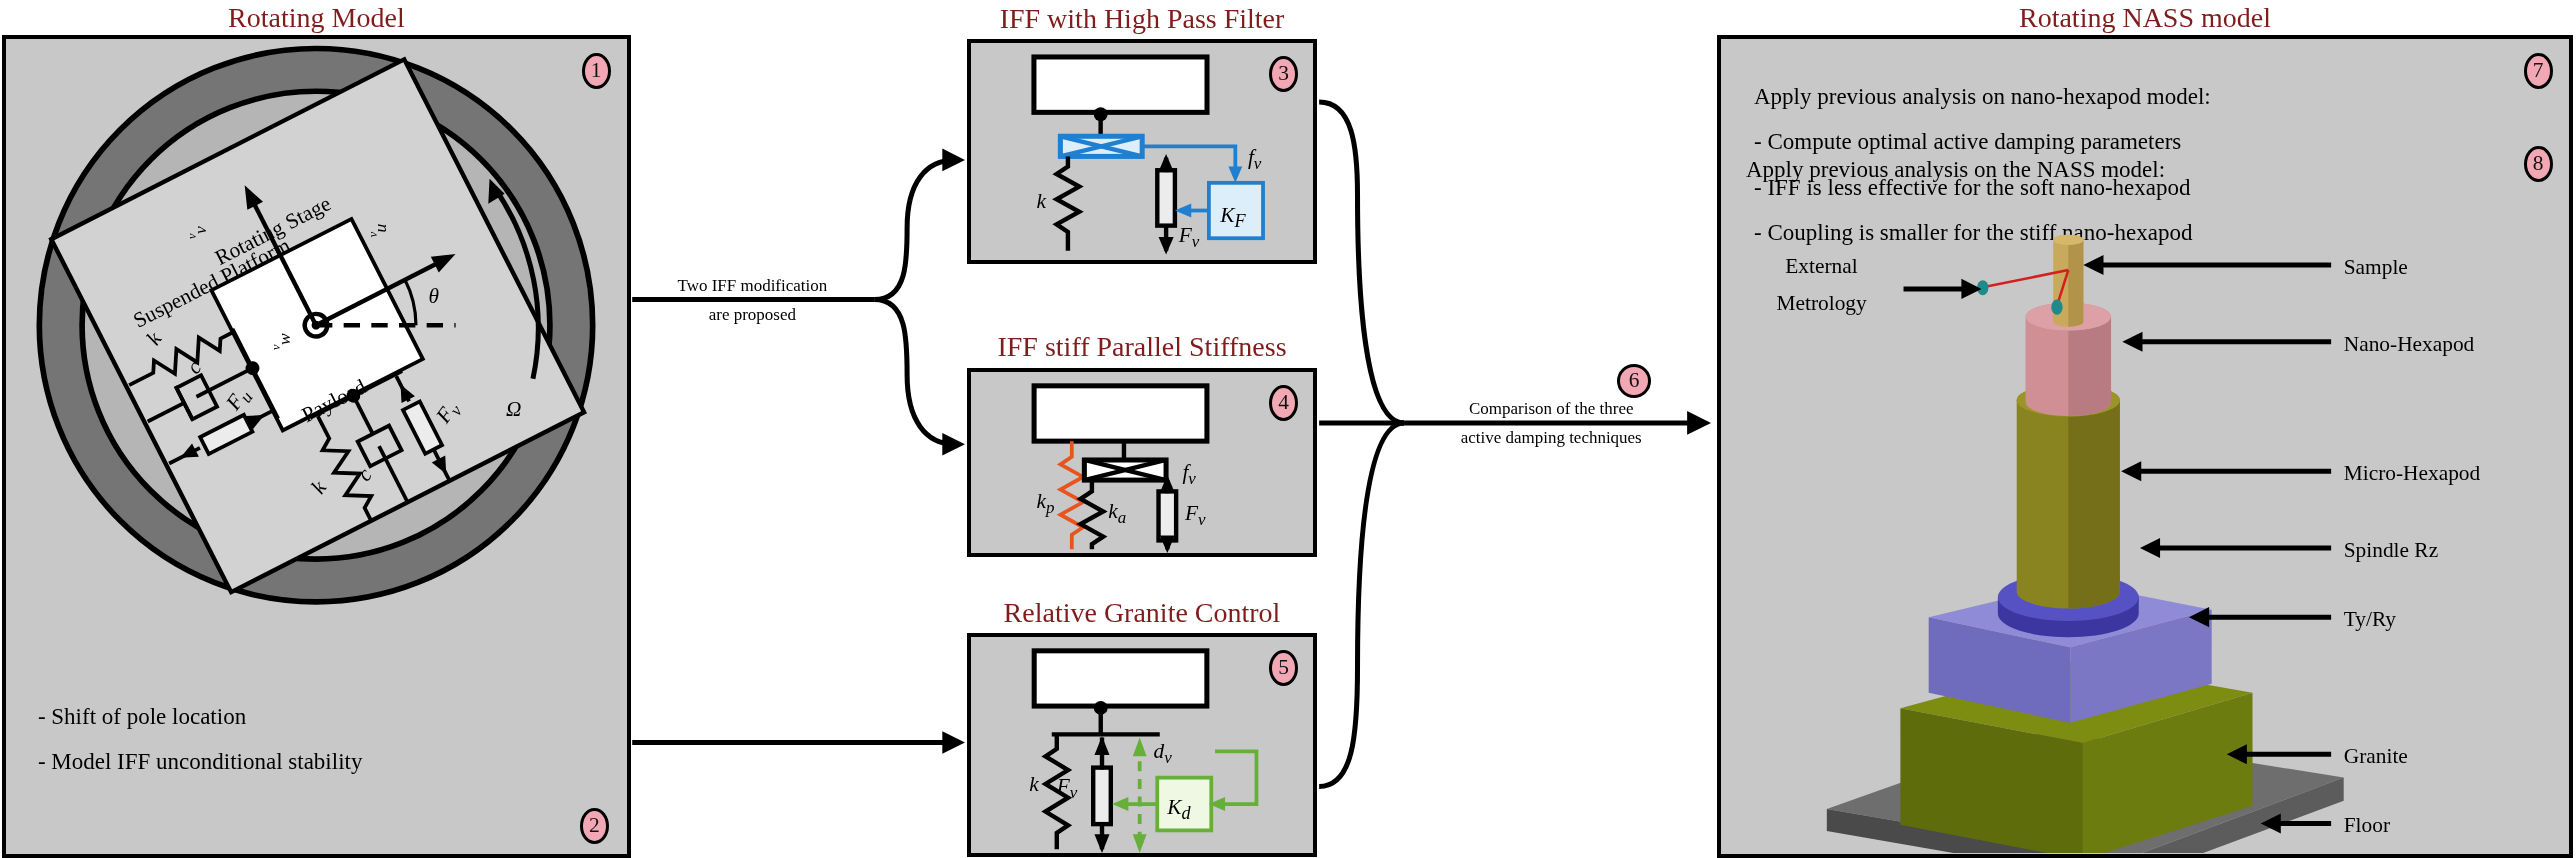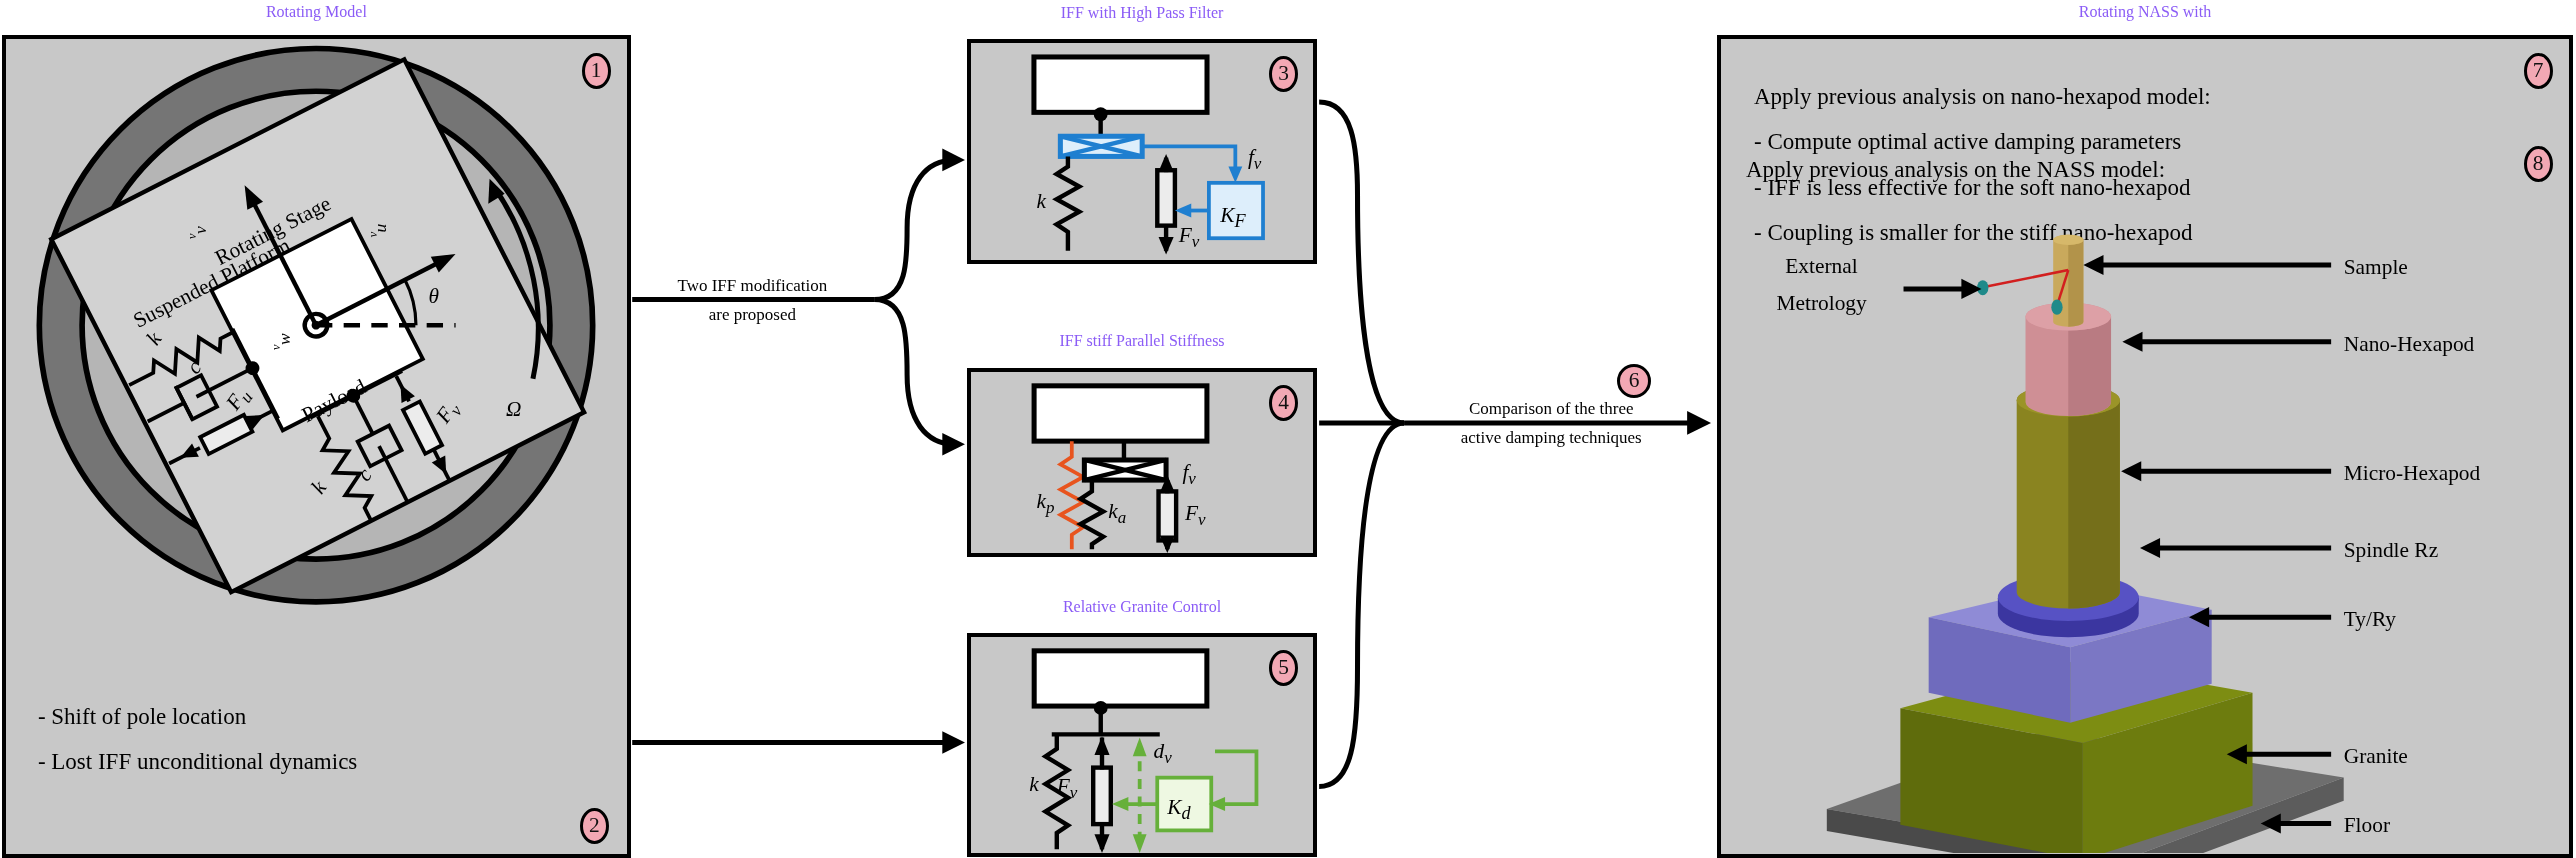--- a/index.html
+++ b/index.html
@@ -2,22 +2,22 @@
 <html style="font-size:10px"><head>
 <meta charset="utf-8">
 <style>
   html,body{margin:0;padding:0;background:#fff;}
   body{width:2576px;height:859px;position:relative;
        font-family:"Liberation Serif","DejaVu Serif",serif;color:#000;
        overflow:hidden;}
   .abs{position:absolute;}
   
   .panel{position:absolute;background:#c8c8c8;border:4.4px solid #000;box-sizing:border-box;}
-  .ptitle{position:absolute;text-align:center;font-size:16px;line-height:1;
-          white-space:nowrap;color:#8b5cf6;}
+  .ptitle{position:absolute;text-align:center;font-size:28px;line-height:1;
+          white-space:nowrap;color:#7f1d1d;}
   
   .badge{position:absolute;width:29px;height:36px;border-radius:50%;
          background:#f2a8b4;border:3.1px solid #000;box-sizing:border-box;
          display:flex;align-items:center;justify-content:center;
          font-size:21.4px;line-height:1;color:#111;}
   .badge.circ{width:34px;height:34px;}
   
   .btext{position:absolute;font-size:23px;line-height:1.62;white-space:nowrap;}
   .btext div{margin:8px;}
   
@@ -112,21 +112,21 @@
       <text class="lbl math" x="452" y="715" font-size="40" transform="rotate(-27 452 715)">c</text>
       <text class="lbl math" x="606" y="690" font-size="40" transform="rotate(-27 606 690)">
         <tspan>F</tspan><tspan font-size="28" dy="8">v</tspan></text>
     </g>
   </svg>
 
   <div class="badge" style="right:16.4px;top:14px;">1</div>
 
   <div class="btext" style="left:24px;top:651px;">
     <div>- Shift of pole location</div>
-    <div>- Lost IFF unconditional dynamics</div>
+    <div>- Model IFF unconditional stability</div>
   </div>
   <div class="badge" style="left:574px;top:769px;">2</div>
 </div>
 
 <div class="ptitle" style="left:967px;top:5px;width:350px;">IFF with High Pass Filter</div>
 
 <div class="panel" style="left:967px;top:39px;width:350px;height:225px;">
   <svg class="abs" style="left:0;top:0;width:343px;height:218px;" viewBox="0 0 545 346">
 
     <rect x="100" y="22" width="275" height="88" fill="#ffffff" stroke="#000" stroke-width="8"></rect>
@@ -232,21 +232,21 @@
     <text class="lbl math" x="136" y="248" font-size="38">
       <tspan>F</tspan><tspan font-size="27" dy="8">v</tspan></text>
     <text class="lbl math" x="290" y="192" font-size="38" fill="#66b03a">
       <tspan>d</tspan><tspan font-size="27" dy="8">v</tspan></text>
     <text class="lbl math" x="312" y="282" font-size="42" fill="#66b03a">
       <tspan>K</tspan><tspan font-size="29" dy="8">d</tspan></text>
   </svg>
   <div class="badge" style="right:15px;top:12.6px;">5</div>
 </div>
 
-<div class="ptitle" style="left:1717px;top:3.8px;width:856px;">Rotating NASS with</div>
+<div class="ptitle" style="left:1717px;top:3.8px;width:856px;">Rotating NASS model</div>
 
 <div class="panel" style="left:1717px;top:35px;width:856px;height:823px;">
 
   <div class="btext" style="left:25px;top:31px;">
     <div>Apply previous analysis on nano-hexapod model:</div>
     <div>- Compute optimal active damping parameters</div>
     <div>- IFF is less effective for the soft nano-hexapod</div>
     <div>- Coupling is smaller for the stiff nano-hexapod</div>
   </div>
   <div class="badge" style="right:16.4px;top:14px;">7</div>

